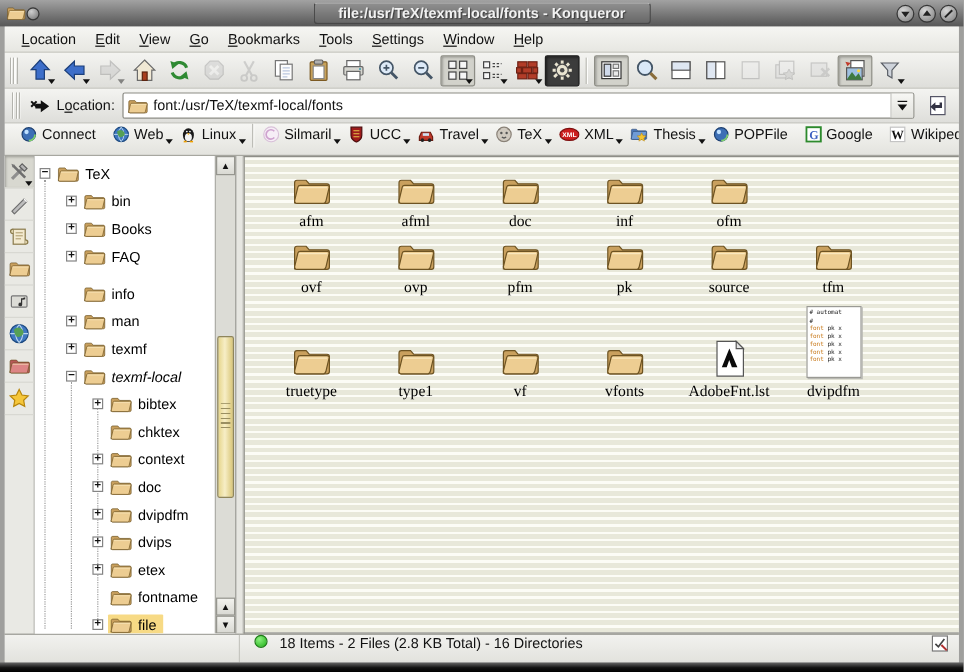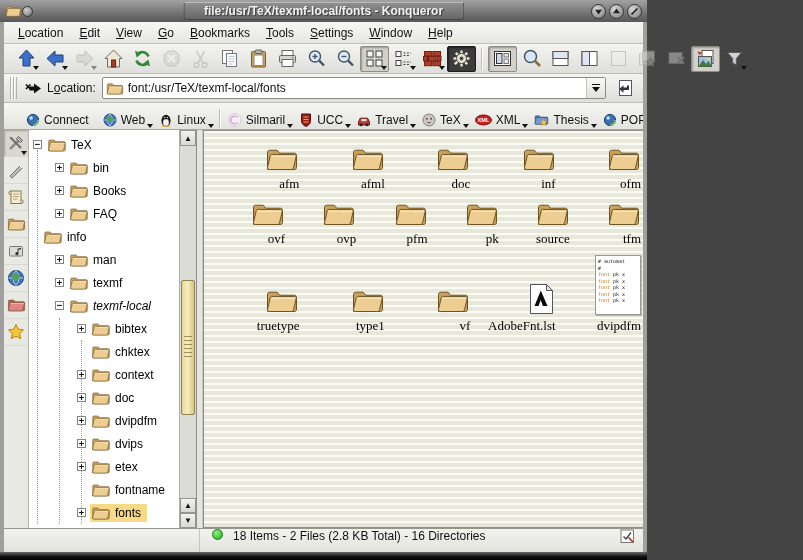--- a/index.html
+++ b/index.html
@@ -1,18 +1,18 @@
 <!DOCTYPE html>
 <html><head>
 <meta charset="utf-8">
 <style>
   *{box-sizing:border-box;margin:0;padding:0}
   html,body{width:803px;height:560px;overflow:hidden}
   body{font-family:"Liberation Sans",sans-serif;background:#444}
-  .window{width:647px;height:560px;display:flex;flex-direction:column;background:#ececе8;border-left:4px solid #9f9f9d;border-right:4px solid #9f9f9d;background:#ecece8}
+  .window{width:803px;height:560px;display:flex;flex-direction:column;background:#ececе8;border-left:4px solid #9f9f9d;border-right:4px solid #9f9f9d;background:#ecece8}
   
   .titlebar{height:22px;flex:none;background:linear-gradient(180deg,#a2a2a2,#6c6c6c 70%,#585858);display:flex;align-items:center;padding:0 5px;position:relative;margin:0 -4px}
   .title-pill{position:absolute;left:50%;transform:translateX(-50%);top:2px;bottom:2px;display:flex;align-items:center;padding:0 20px;background:linear-gradient(#8f8f8f,#676767);border:1px solid #474747;border-top-color:#bdbdbd;border-radius:3px;color:#f1f1f1;font-weight:bold;font-size:12px;text-shadow:1px 1px 1px #3a3a3a;white-space:nowrap}
   .win-ico{display:flex;align-items:center;gap:4px}
   .win-btns{margin-left:auto;display:flex;gap:3px}
   .win-btn{width:15px;height:15px;border-radius:50%;background:radial-gradient(circle at 35% 30%,#d6d6d6,#7c7c7c);border:1px solid #363636;display:flex;align-items:center;justify-content:center}
   .dotbtn{width:11px;height:11px;border-radius:50%;background:radial-gradient(circle at 35% 30%,#cfcfcf,#6f6f6f);border:1px solid #363636}
   
   .menubar{height:22px;flex:none;background:linear-gradient(#f6f6f3,#e7e7e2);border-bottom:1px solid #c0c0ba;display:flex;align-items:center;padding:0 6px;font-size:12px}
   .menu-item{padding:2px 8px;color:#111;cursor:default}
@@ -28,21 +28,21 @@
   
   .locbar{height:29px;flex:none;background:linear-gradient(#f4f4f1,#dededa);border-bottom:1px solid #bdbdb7;display:flex;align-items:center;padding:0 4px;font-size:12px}
   .loc-label{margin:0 6px 0 2px;color:#111}
   .locbox{flex:1;height:22px;background:#fff;border:1px solid #8b8b84;border-radius:2px;display:flex;align-items:center;padding-left:3px;gap:4px}
   .loc-text{font-size:12px;color:#111;flex:1;white-space:nowrap;overflow:hidden}
   .combo-arrow{width:19px;height:20px;flex:none;border-left:1px solid #c4c4be;display:flex;align-items:center;justify-content:center;background:linear-gradient(#f7f7f4,#e2e2dd)}
   .combo-arrow i{width:0;height:0;border-left:4px solid rgba(0,0,0,0);border-right:4px solid rgba(0,0,0,0);border-top:5px solid #111;display:block}
   .combo-arrow b{display:block;width:8px;border-top:1.5px solid #111;margin-bottom:2px}
   .go-btn{width:28px;height:26px;display:flex;align-items:center;justify-content:center;margin-left:5px}
   
-  .bookbar{height:27px;flex:none;background:linear-gradient(#f6f6f3,#e3e3de);border-bottom:1px solid #a7a7a0;display:flex;align-items:flex-end;padding:0 12px;font-size:12px;overflow:hidden}
+  .bookbar{height:27px;flex:none;background:linear-gradient(#f6f6f3,#e3e3de);border-bottom:1px solid #a7a7a0;display:flex;align-items:flex-start;padding:0 3px;font-size:12px;overflow:hidden}
   .bm{display:flex;align-items:center;gap:4px;padding:2px 10px 2px 4px;position:relative;color:#111;white-space:nowrap}
   .bm .caret{right:2px}
   .bm-sep{width:2px;height:20px;border-left:1px solid #bdbdb7;border-right:1px solid #fdfdfb;margin:0 3px}
   
   .body{flex:1;display:flex;min-height:0}
   .side-strip{width:25px;flex:none;background:#e9e9e4;border-right:1px solid #b5b5af;display:flex;flex-direction:column;align-items:center}
   .strip-btn{width:24px;height:27px;display:flex;align-items:center;justify-content:center;position:relative;border-bottom:1px solid #d8d8d2}
   .strip-btn.pressed{background:#d8d8d0;box-shadow:inset 1px 1px 2px rgba(0,0,0,.25)}
   .tree-panel{width:168px;flex:none;background:#fff;border-right:1px solid #8e8e87;position:relative;overflow:hidden}
   .tree-rows{position:absolute;left:0;right:17px;top:0;bottom:0;padding-top:3px;overflow:hidden}
@@ -56,21 +56,21 @@
   .guide{position:absolute;width:0;border-left:1px dotted #9c9c9c}
   .tree-scroll{position:absolute;top:0;right:0;bottom:0;width:17px;background:#dedeД8;background:#dcdcd6;border-left:1px solid #aeaea8}
   .sb-btn{height:16px;background:linear-gradient(#f2f2ee,#d9d9d3);border:1px solid #96968f;display:flex;align-items:center;justify-content:center;font-size:8px;color:#111}
   .sb-bot{position:absolute;bottom:0;left:0;right:0}
   .sb-bot .sb-btn{height:15px}
   .sb-thumb{position:absolute;left:1px;right:1px;top:150px;height:135px;background:linear-gradient(90deg,#e6d68c,#f7eec6 45%,#d9c678);border:1px solid #8f855a;border-radius:2px}
   .ribs{position:absolute;left:2px;right:2px;top:50%;height:24px;transform:translateY(-50%);background:repeating-linear-gradient(180deg,#9a8f60 0 1px,rgba(0,0,0,0) 1px 4px)}
   .splitter{width:6px;flex:none;background:#e6e6e1;border-right:1px solid #c9c9c3}
   .main-view{flex:1;border:1px solid #8e8e87;border-right:none;background:repeating-linear-gradient(180deg,#fcfcf6 0 2px,#e8e8da 2px 6px);padding:8px 0 0 12px;overflow:hidden}
   .grid-row{display:flex;align-items:flex-end}
-  .grid-cell{width:87px;display:flex;flex-direction:column;align-items:flex-end;padding:6px 2px 2px}
+  .grid-cell{width:87px;display:flex;flex-direction:column;align-items:center;padding:6px 2px 2px}
   .icon-label{font-family:"Liberation Serif",serif;font-size:13px;color:#000;margin-top:3px;white-space:nowrap}
   .preview{width:46px;height:60px;background:#fff;border:1px solid #9a9a94;box-shadow:1px 1px 0 #b9b9b3;padding:2px 2px;overflow:hidden;text-align:left}
   .pline{font:5px/1.3 "DejaVu Sans Mono",monospace;color:#222;white-space:nowrap}
   .pline .o{color:#c77818}
   
   .statusbar{height:24px;flex:none;background:linear-gradient(#f2f2ef,#e2e2dd);border-top:1px solid #96968f;display:flex;font-size:12px;color:#111}
   .sb-spacer{width:196px;height:100%;border-right:1px solid #c6c6c0;flex:none}
   .led{width:11px;height:11px;border-radius:50%;background:radial-gradient(circle at 35% 30%,#8cf27e,#1fae17);border:1px solid #1d7a16;margin:0 10px 0 12px;flex:none}
   .status-text{white-space:nowrap}
   .link-check{margin-left:auto;margin-right:8px;display:flex}
@@ -663,21 +663,21 @@
               <span>
                 <svg viewBox="0 0 34 28" width="20" height="16">
                   <path d="M2.5 24.5V7.2c0-1.2.8-2 2-2h7.6l2.6 3h14.8c1.2 0 2 .8 2 2v12.3c0 1.2-.8 2-2 2H4.5c-1.2 0-2-.8-2-2z" fill="#c9a05e" stroke="#6d5322"></path>
                   <path d="M2.5 22.3 5.2 11c.25-1 .95-1.6 2-1.6h22.3c1.3 0 2 .9 1.7 2.1l-2.5 10.6c-.25 1-.95 2.4-2.1 2.4H4.5c-1.3 0-2-.9-2-2.2z" fill="#edcd92" stroke="#6d5322"></path>
                   <path d="M6.2 11.4h23.5" stroke="#f9e7bd" fill="none"></path>
                 </svg>
               </span>
               <span class="lbl">FAQ</span>
             </span>
           </div>
-          <div class="tree-row" style="">
+          <div class="tree-row" style="padding-left: 26px; margin-top: 8px;">
             <span class="exp none"></span>
             <span class="tr-inner">
               <span>
                 <svg viewBox="0 0 34 28" width="20" height="16">
                   <path d="M2.5 24.5V7.2c0-1.2.8-2 2-2h7.6l2.6 3h14.8c1.2 0 2 .8 2 2v12.3c0 1.2-.8 2-2 2H4.5c-1.2 0-2-.8-2-2z" fill="#c9a05e" stroke="#6d5322"></path>
                   <path d="M2.5 22.3 5.2 11c.25-1 .95-1.6 2-1.6h22.3c1.3 0 2 .9 1.7 2.1l-2.5 10.6c-.25 1-.95 2.4-2.1 2.4H4.5c-1.3 0-2-.9-2-2.2z" fill="#edcd92" stroke="#6d5322"></path>
                   <path d="M6.2 11.4h23.5" stroke="#f9e7bd" fill="none"></path>
                 </svg>
               </span>
               <span class="lbl">info</span>
@@ -829,21 +829,21 @@
           <div class="tree-row sel" style="padding-left: 48px;">
             <span class="exp plus">+</span>
             <span class="tr-inner">
               <span>
                 <svg viewBox="0 0 34 28" width="20" height="16">
                   <path d="M2.5 24.5V7.2c0-1.2.8-2 2-2h7.6l2.6 3h14.8c1.2 0 2 .8 2 2v12.3c0 1.2-.8 2-2 2H4.5c-1.2 0-2-.8-2-2z" fill="#c9a05e" stroke="#6d5322"></path>
                   <path d="M2.5 22.3 5.2 11c.25-1 .95-1.6 2-1.6h22.3c1.3 0 2 .9 1.7 2.1l-2.5 10.6c-.25 1-.95 2.4-2.1 2.4H4.5c-1.3 0-2-.9-2-2.2z" fill="#edcd92" stroke="#6d5322"></path>
                   <path d="M6.2 11.4h23.5" stroke="#f9e7bd" fill="none"></path>
                 </svg>
               </span>
-              <span class="lbl">fonts</span>
+              <span class="lbl">file</span>
             </span>
           </div>
         </div>
       <div class="tree-scroll">
         <div class="sb-btn">▲</div>
         <div class="sb-thumb">
             <div class="ribs"></div>
           </div>
         <div class="sb-bot">
           <div class="sb-btn">▲</div>
@@ -992,20 +992,30 @@
           </div>
           <div class="grid-cell">
             <span>
               <svg viewBox="0 0 34 28" width="34" height="28">
                 <path d="M2.5 24.5V7.2c0-1.2.8-2 2-2h7.6l2.6 3h14.8c1.2 0 2 .8 2 2v12.3c0 1.2-.8 2-2 2H4.5c-1.2 0-2-.8-2-2z" fill="#c9a05e" stroke="#6d5322"></path>
                 <path d="M2.5 22.3 5.2 11c.25-1 .95-1.6 2-1.6h22.3c1.3 0 2 .9 1.7 2.1l-2.5 10.6c-.25 1-.95 2.4-2.1 2.4H4.5c-1.3 0-2-.9-2-2.2z" fill="#edcd92" stroke="#6d5322"></path>
                 <path d="M6.2 11.4h23.5" stroke="#f9e7bd" fill="none"></path>
               </svg>
             </span>
             <div class="icon-label">vf</div>
+          </div>
+          <div class="grid-cell">
+            <span>
+              <svg viewBox="0 0 34 28" width="34" height="28">
+                <path d="M2.5 24.5V7.2c0-1.2.8-2 2-2h7.6l2.6 3h14.8c1.2 0 2 .8 2 2v12.3c0 1.2-.8 2-2 2H4.5c-1.2 0-2-.8-2-2z" fill="#c9a05e" stroke="#6d5322"></path>
+                <path d="M2.5 22.3 5.2 11c.25-1 .95-1.6 2-1.6h22.3c1.3 0 2 .9 1.7 2.1l-2.5 10.6c-.25 1-.95 2.4-2.1 2.4H4.5c-1.3 0-2-.9-2-2.2z" fill="#edcd92" stroke="#6d5322"></path>
+                <path d="M6.2 11.4h23.5" stroke="#f9e7bd" fill="none"></path>
+              </svg>
+            </span>
+            <div class="icon-label">vfonts</div>
           </div>
           <div class="grid-cell">
             <span>
               <svg width="30" height="32" viewBox="0 0 30 32">
                 <path d="M4.5 1.5h16l6 6v23h-22z" fill="#fff" stroke="#555"></path>
                 <path d="M20.5 1.5v6h6z" fill="#e4e4e4" stroke="#555"></path>
                 <path d="M8.5 23 14.8 7.5 21.5 23h-4.6l-2.2-6-2.1 6z" fill="#0a0a0a"></path>
               </svg>
             </span>
             <div class="icon-label">AdobeFnt.lst</div>

